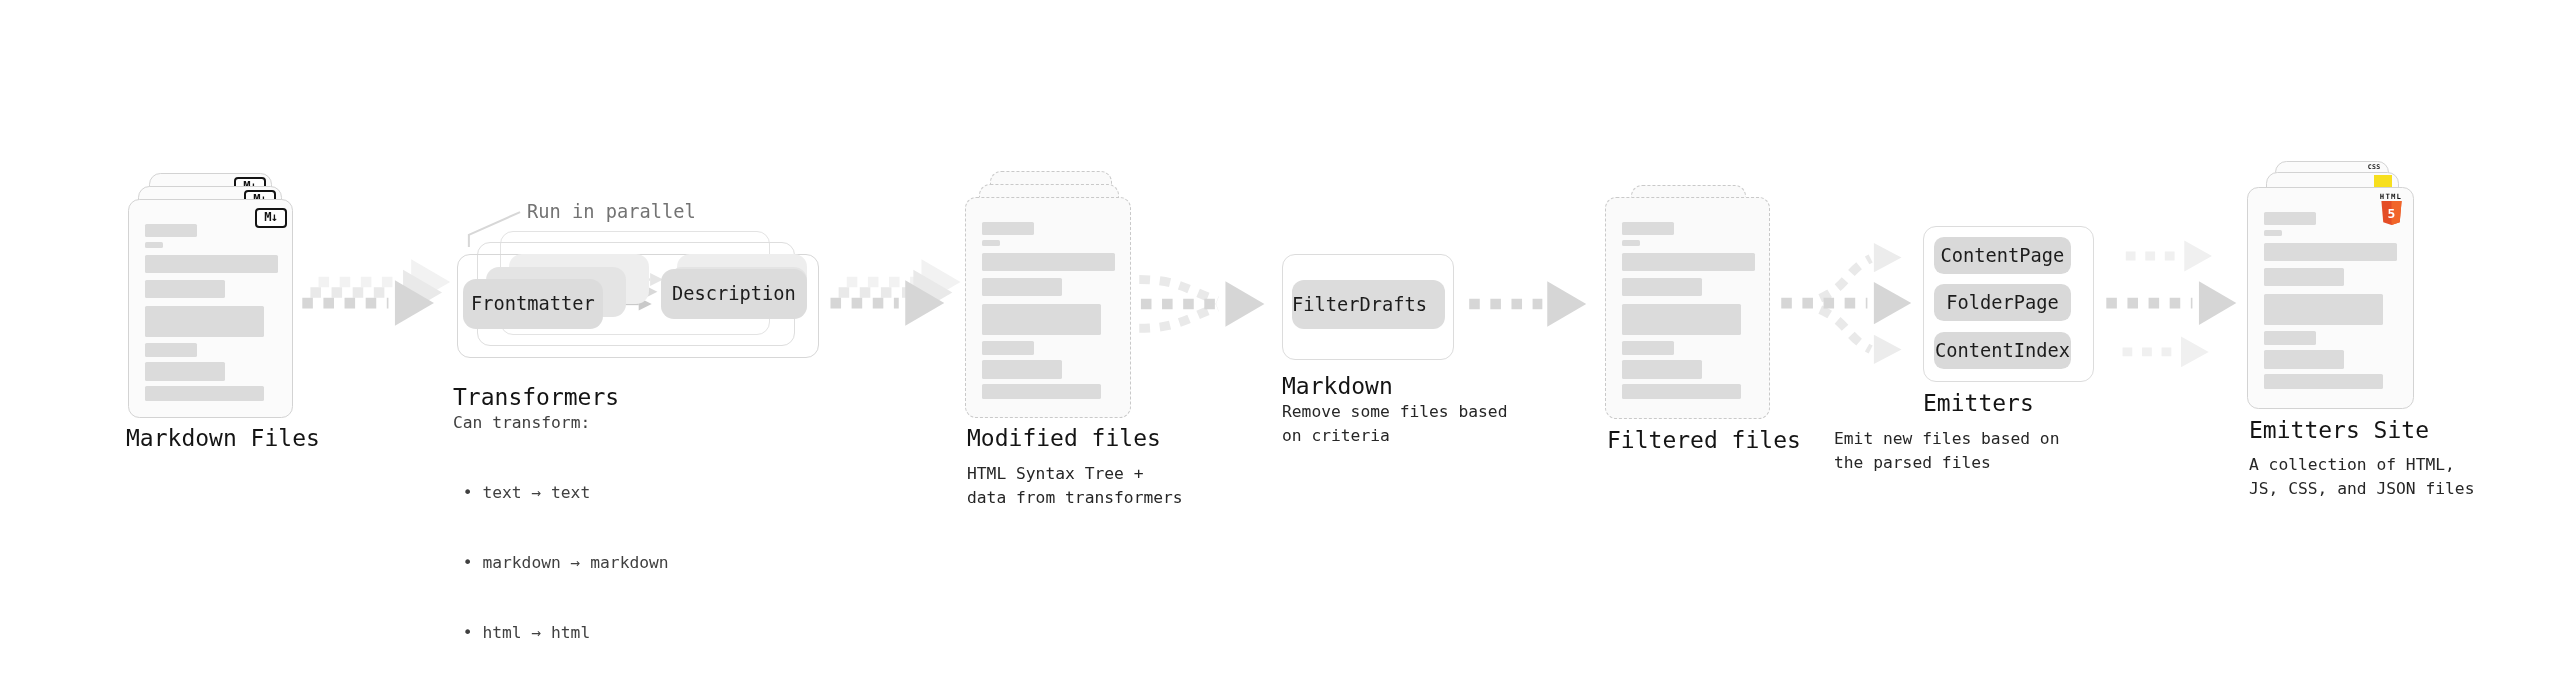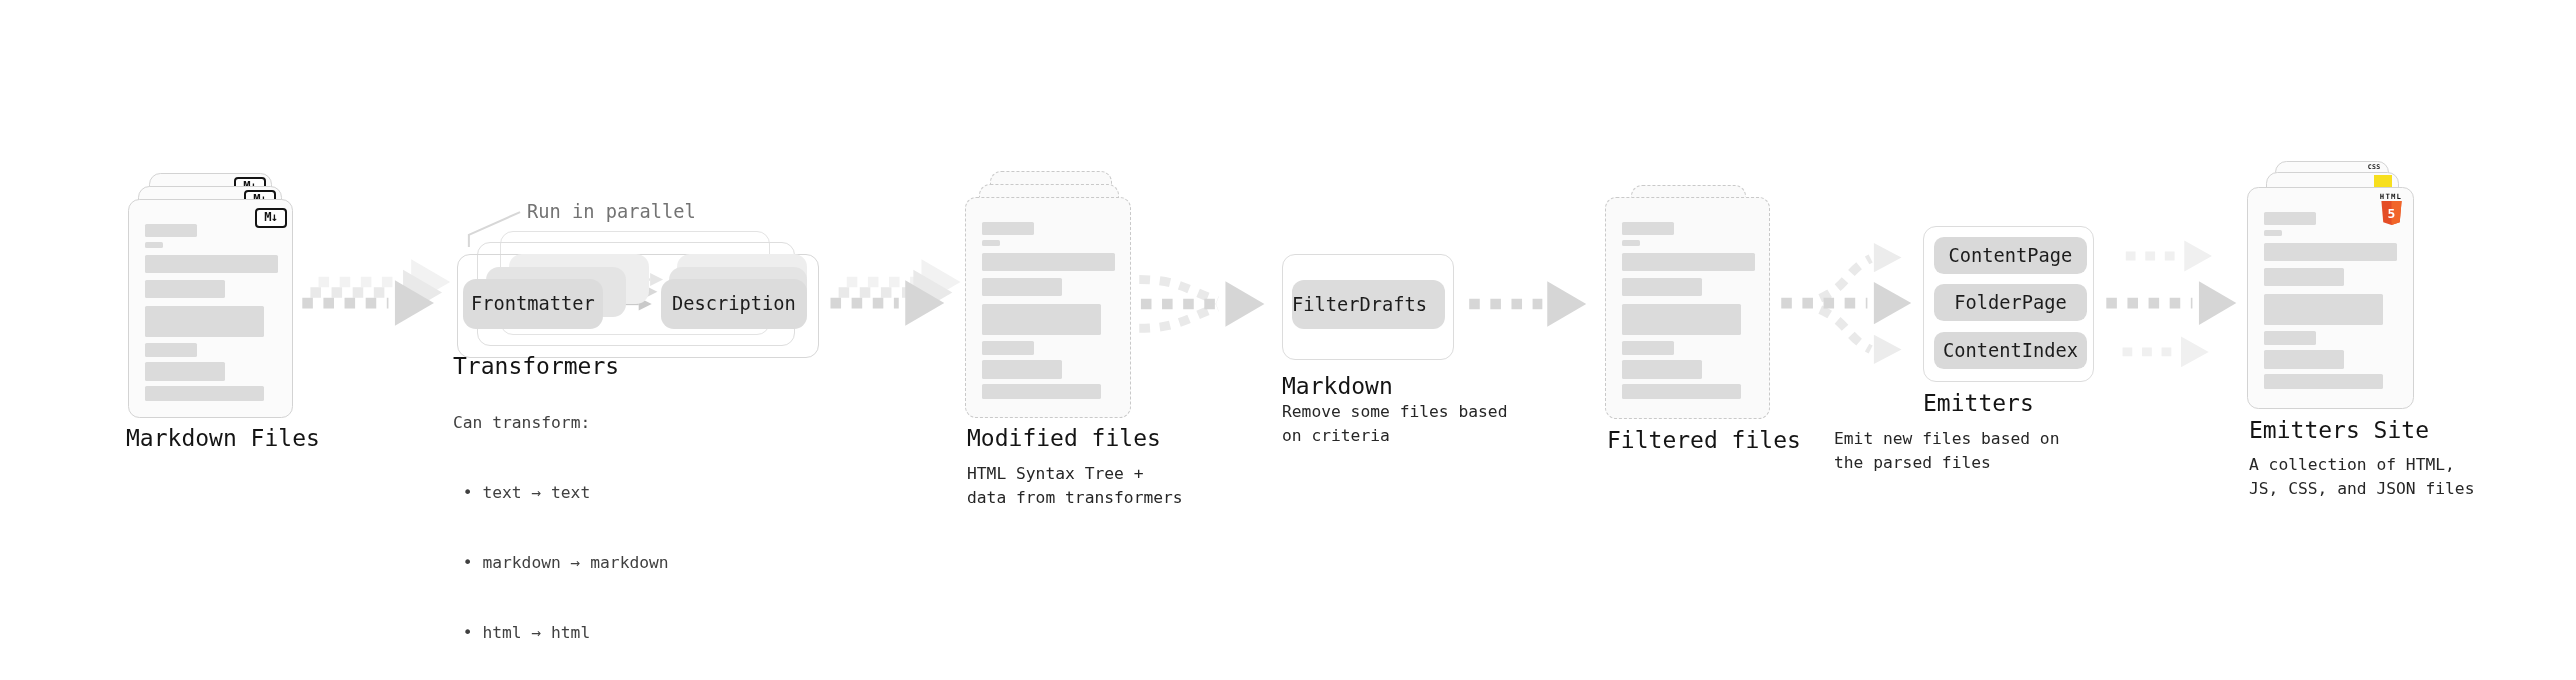--- a/index.html
+++ b/index.html
@@ -55,21 +55,21 @@
   .tpill.l2 { background:#e4e4e4; }
   .tpill.front { background:#dcdcdc; color:#1c1c1c; font-size:18.7px; line-height:50px; text-align:center; }
 
   .obox { position:absolute; border:1.6px solid #dcdcdc; border-radius:13px; box-sizing:border-box; }
   .fpill {
     position:absolute; left:1292px; top:280px; width:153px; height:49px;
     border-radius:12px; background:#dcdcdc; color:#1c1c1c;
     font-size:18.7px; line-height:49px; text-align:left;
   }
   .epill {
-    position:absolute; left:1934px; width:153px; height:37px;
+    position:absolute; left:1934px; width:137px; height:37px;
     border-radius:9.8px; background:#d9d9d9; color:#1c1c1c;
     font-size:18.7px; line-height:37px; text-align:center;
   }
 
   .stage-label { position:absolute; font-size:23px; line-height:28px; color:#141414; }
   .stage-desc  { position:absolute; font-size:16.3px; line-height:23.6px; color:#262626; white-space:pre-line; }
   .t-desc      { position:absolute; font-size:16.3px; line-height:22px; color:#404040; }
   .bullet      { padding-left:9.8px;margin-top:48px; }
   .parallel-note { position:absolute; left:527px; top:201px; font-size:18.7px; color:#737373; }
 </style>
@@ -174,23 +174,23 @@
     <div class="tbox z3" style="left:500px;top:231px;width:270px;height:104px"></div>
     <div class="tbox z2" style="left:477px;top:242px;width:318px;height:104px"></div>
     <div class="tbox z1" style="left:457px;top:254px;width:362px;height:104px"></div>
 
     <div class="tpill" style="left:509px;top:254px;width:140px"></div>
     <div class="tpill l2" style="left:486px;top:267px;width:140px"></div>
     <div class="tpill front" style="left:463px;top:279px;width:140px">Frontmatter</div>
 
     <div class="tpill" style="left:677px;top:254px;width:130px"></div>
     <div class="tpill l2" style="left:669px;top:267px;width:138px"></div>
-    <div class="tpill front" style="left:661px;top:279px;width:146px">Description</div>
-
-    <div class="stage-label" style="left:453px;top:352px">Transformers</div>
+    <div class="tpill front" style="left:661px;top:269px;width:146px">Description</div>
+
+    <div class="stage-label" style="left:453px;top:383px">Transformers</div>
     <div class="t-desc" style="left:453px;top:412px">
       <div>Can transform:</div>
       <div class="bullet">• text → text</div>
       <div class="bullet">• markdown → markdown</div>
       <div class="bullet">• html → html</div>
     </div>
   </div>
 
   <div>
     <div class="card dashed" style="left:990px;top:171px;width:122px;height:49px"></div>

